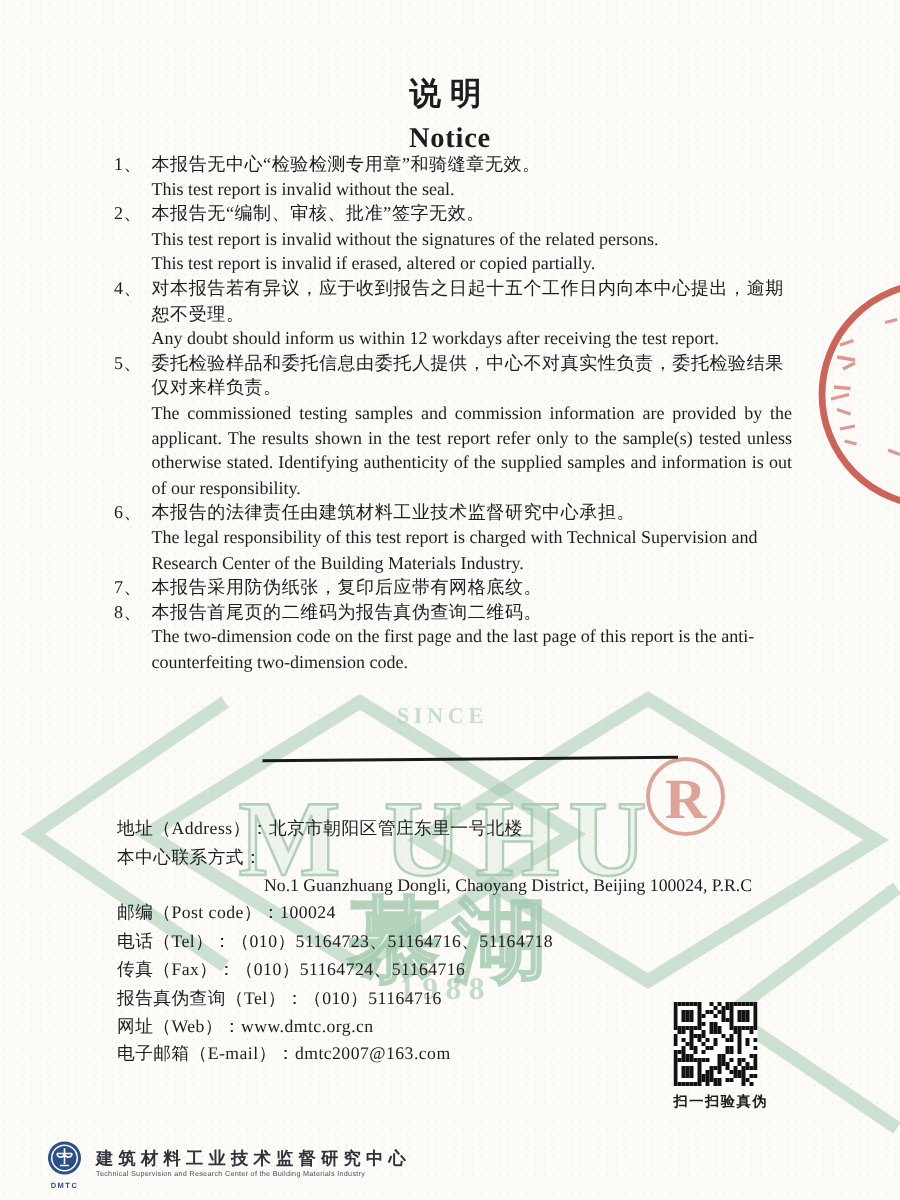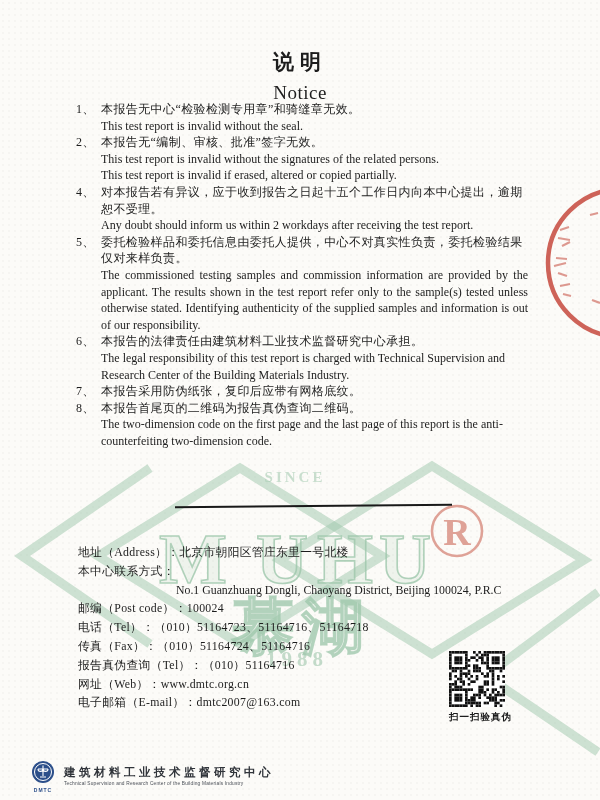--- a/index.html
+++ b/index.html
@@ -8,37 +8,37 @@
   .page{position:relative;width:600px;height:800px;
     background-color:#fcfbf8;
     background-image:radial-gradient(rgba(60,60,55,0.05) 0.6px, transparent 0.9px);
     background-size:6px 6px;}
   .layer{position:absolute;left:0;top:0;width:600px;height:800px;}
   #watermark{z-index:1;pointer-events:none;}
   #content{z-index:2;}
   
   .title-block{position:absolute;left:0;top:48px;width:100%;text-align:center;}
   .title-zh{font-size:21px;font-weight:bold;letter-spacing:6px;}
-  .title-en{font-size:19px;font-weight:normal;margin-top:6px;letter-spacing:0.5px;}
+  .title-en{font-size:19px;font-weight:bold;margin-top:6px;letter-spacing:0.5px;}
   
   .notice-list{position:absolute;left:76px;top:101px;width:452px;
     font-size:12px;line-height:16.6px;}
   .item .zh{text-indent:-25px;padding-left:25px;letter-spacing:0.4px;}
   .item .en{padding-left:25px;}
   .item .en.just{text-align:justify;}
   .num{display:inline-block;width:25px;text-indent:0;}
   
   .sep{position:absolute;left:175px;top:505px;width:277px;height:2.4px;
     background:#191919;transform:rotate(-0.5deg);}
   
   .contact{position:absolute;left:78px;top:543px;width:460px;
     font-size:11.8px;line-height:18.8px;letter-spacing:0.3px;}
   .contact .addr-en{padding-left:98px;letter-spacing:0;}
   
-  .qr-block{position:absolute;left:449px;top:651px;width:60px;text-align:left;}
+  .qr-block{position:absolute;left:449px;top:668px;width:60px;text-align:left;}
   .qr-block svg{display:block;background:#fff;}
   .qr-caption{font-size:9.5px;font-weight:bold;margin-top:4px;letter-spacing:1px;white-space:nowrap;}
   
   .footer{position:absolute;left:30px;top:760px;display:flex;align-items:center;}
   .footer .emblem{width:26px;height:30px;margin-right:8px;text-align:center;}
   .footer .emblem .dmtc{font-size:5px;font-weight:bold;color:#2c4f8a;
     letter-spacing:1px;font-family:"Liberation Sans",sans-serif;line-height:4px;}
   .footer .org-zh{font-size:11.5px;font-weight:bold;letter-spacing:3.5px;color:#30343a;}
   .footer .org-en{font-size:4.8px;color:#4a4f57;letter-spacing:0.2px;margin-top:1px;
     font-family:"Liberation Sans",sans-serif;}
@@ -103,21 +103,21 @@
       </div>
       <div class="item">
         <div class="zh"><span class="num">2、</span><span>本报告无“编制、审核、批准”签字无效。</span></div>
         <div class="en">This test report is invalid without the signatures of the related persons.</div>
       </div>
       <div class="item">
         <div class="en">This test report is invalid if erased, altered or copied partially.</div>
       </div>
       <div class="item">
         <div class="zh"><span class="num">4、</span><span>对本报告若有异议，应于收到报告之日起十五个工作日内向本中心提出，逾期恕不受理。</span></div>
-        <div class="en">Any doubt should inform us within 2 workdays after receiving the test report.</div>
+        <div class="en">Any doubt should inform us within 12 workdays after receiving the test report.</div>
       </div>
       <div class="item">
         <div class="zh"><span class="num">5、</span><span>委托检验样品和委托信息由委托人提供，中心不对真实性负责，委托检验结果仅对来样负责。</span></div>
         <div class="en just">The commissioned testing samples and commission information are provided by the applicant. The results shown in the test report refer only to the sample(s) tested unless otherwise stated. Identifying authenticity of the supplied samples and information is out of our responsibility.</div>
       </div>
       <div class="item">
         <div class="zh"><span class="num">6、</span><span>本报告的法律责任由建筑材料工业技术监督研究中心承担。</span></div>
         <div class="en">The legal responsibility of this test report is charged with Technical Supervision and Research Center of the Building Materials Industry.</div>
       </div>
       <div class="item">

